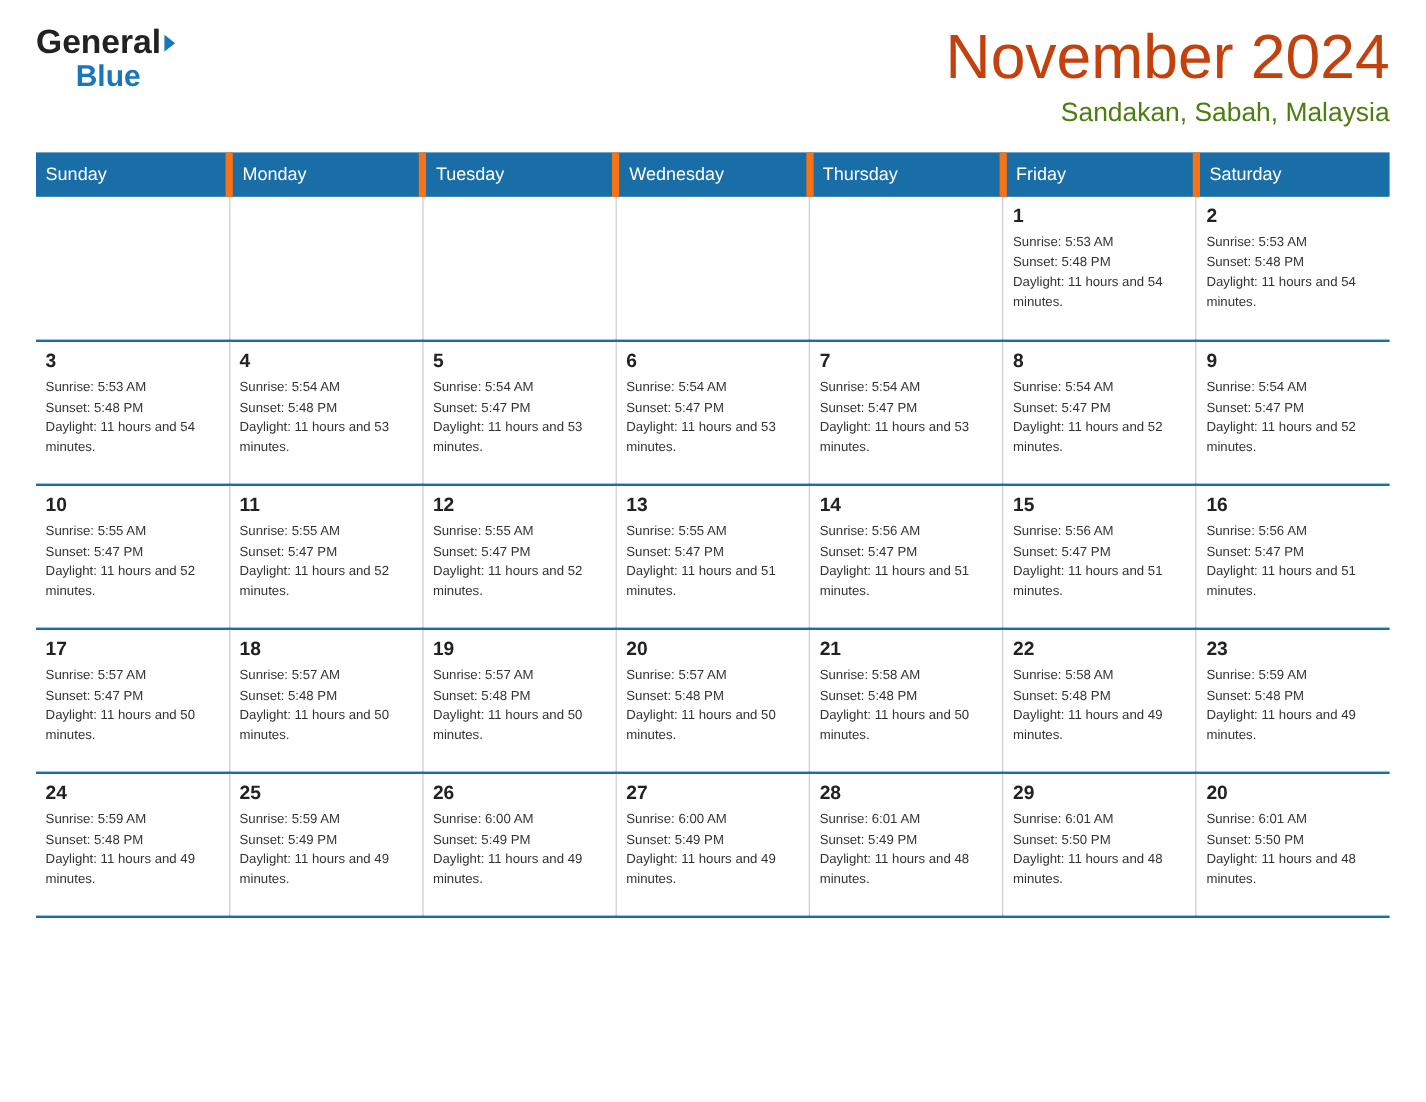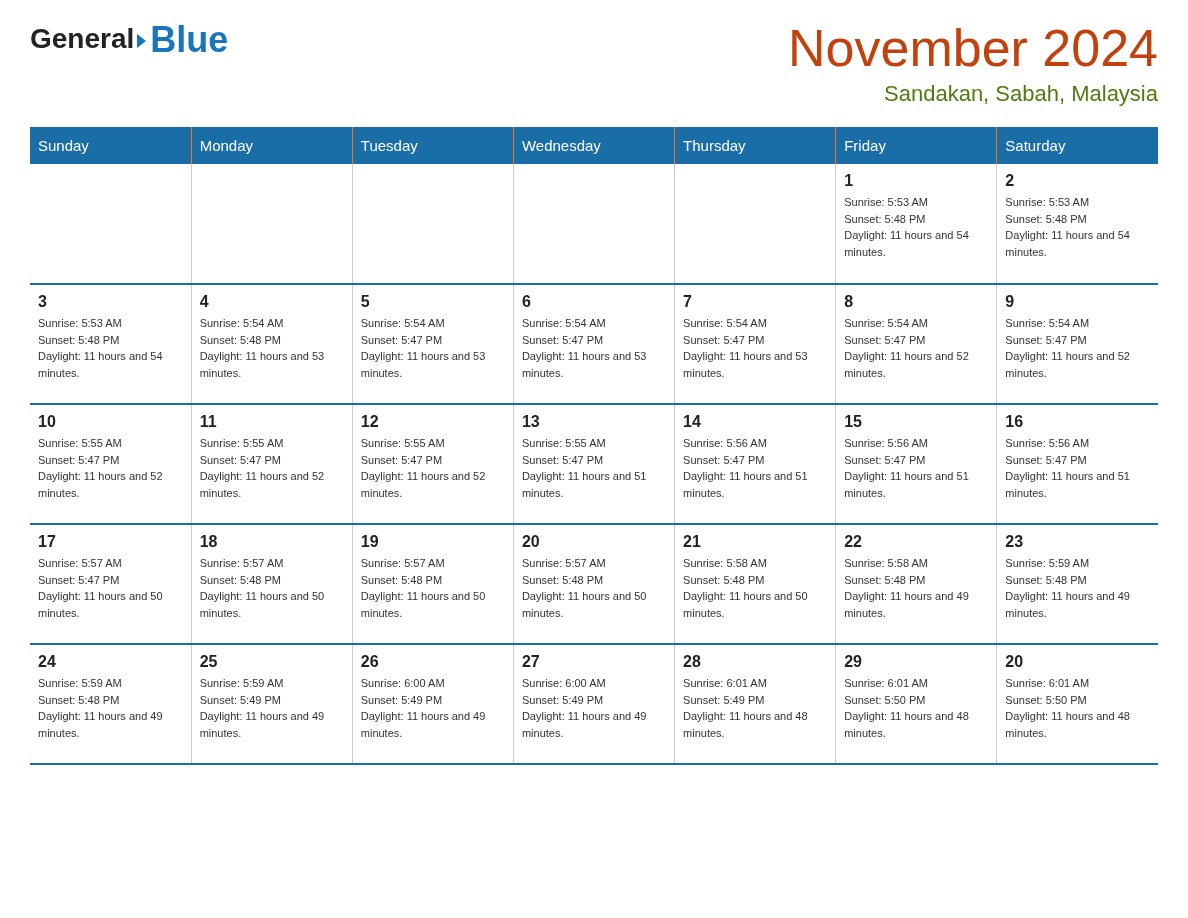--- a/index.html
+++ b/index.html
@@ -42,21 +42,21 @@
     }
     thead tr {
       background-color: #1a6ea8;
     }
     thead th {
       color: #fff;
       font-size: 15px;
       font-weight: normal;
       padding: 10px 8px;
       text-align: left;
-      border-right: 1px solid #f97316;
+      border-right: 6px solid #f97316;
     }
     thead th:last-child {
       border-right: none;
     }
     tbody tr {
       border-bottom: 2px solid #1a6ea8;
     }
     tbody td {
       vertical-align: top;
       padding: 8px 8px 10px 8px;
@@ -79,32 +79,33 @@
       font-size: 11px;
       color: #333;
       line-height: 1.5;
     }
     .logo-top {
       display: flex;
       align-items: center;
     }
     .logo-text-group {
       display: flex;
-      flex-direction: row;
+      flex-direction: column;
       line-height: 1.1;
+      text-align: center;
     }
     .logo-line1 {
       font-size: 28px;
       font-weight: bold;
       color: #222;
       display: flex;
       align-items: center;
     }
     .logo-line2 {
-      font-size: 36px;
+      font-size: 25px;
       font-weight: bold;
       color: #1a75bb;
       padding-left: 4px;
     }
     .arrow-shape {
       width: 0;
       height: 0;
       border-left: 9px solid #1a75bb;
       border-top: 7px solid transparent;
       border-bottom: 7px solid transparent;

